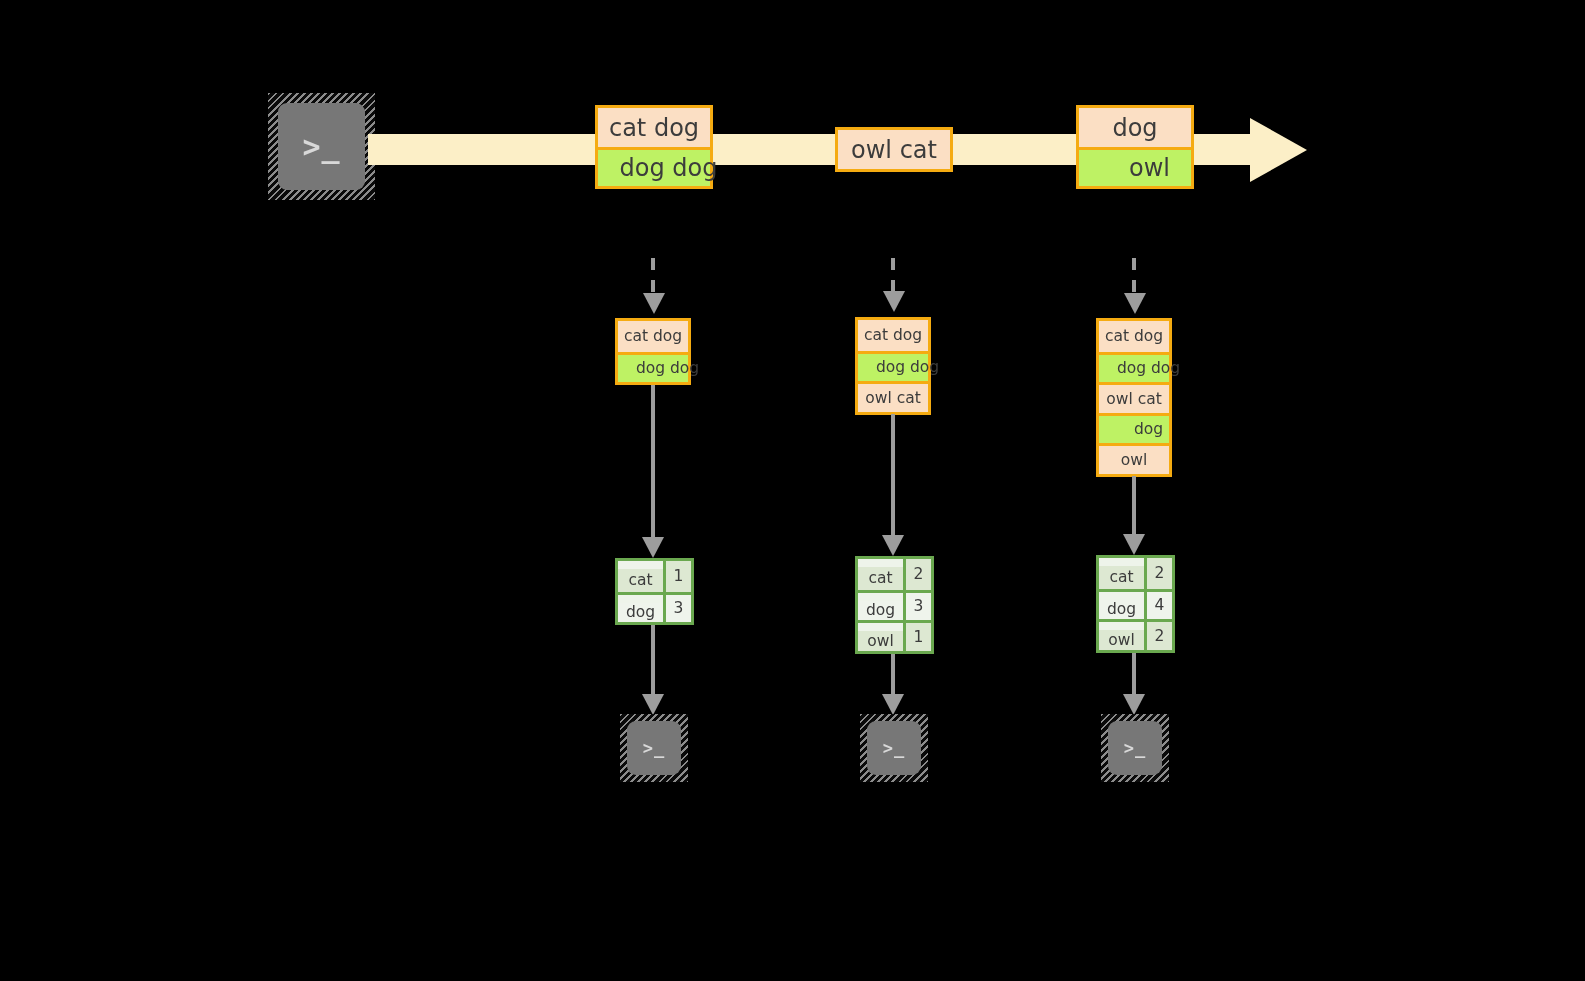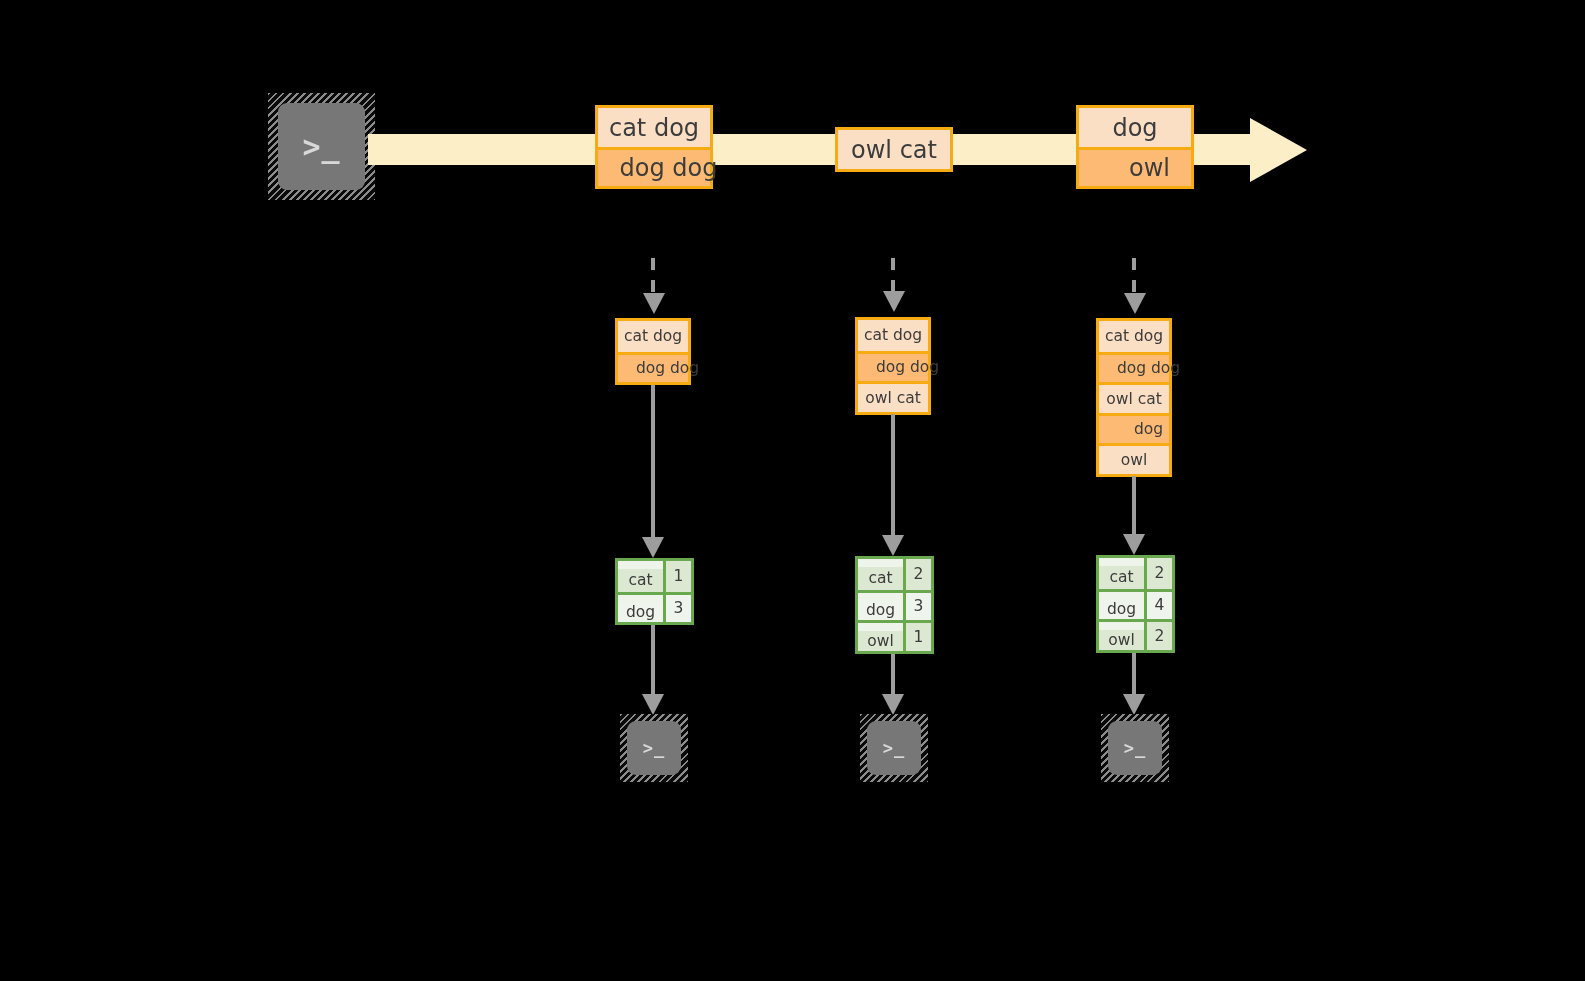--- a/index.html
+++ b/index.html
@@ -66,21 +66,21 @@
   }
   .msgrow {
     box-sizing: border-box;
     display: flex;
     align-items: center;
     justify-content: center;
     color: #3c3c3c;
     white-space: nowrap;
   }
   .msgrow.dark  { background: #fbdfc4; }
-  .msgrow.light { background: #fdba74; padding-left: 29px; }
+  .msgrow.light { background: #bef264; padding-left: 29px; }
   .msgrow + .msgrow { border-top: 3px solid #f5ab11; }
 
   .bigbox .msgrow { height: 39px; font-size: 24px; }
   .smallbox .msgrow { height: 30.5px; font-size: 15.5px; }
 
   
   .greenbox {
     position: absolute;
     box-sizing: border-box;
     border: 3px solid #6aa84f;

